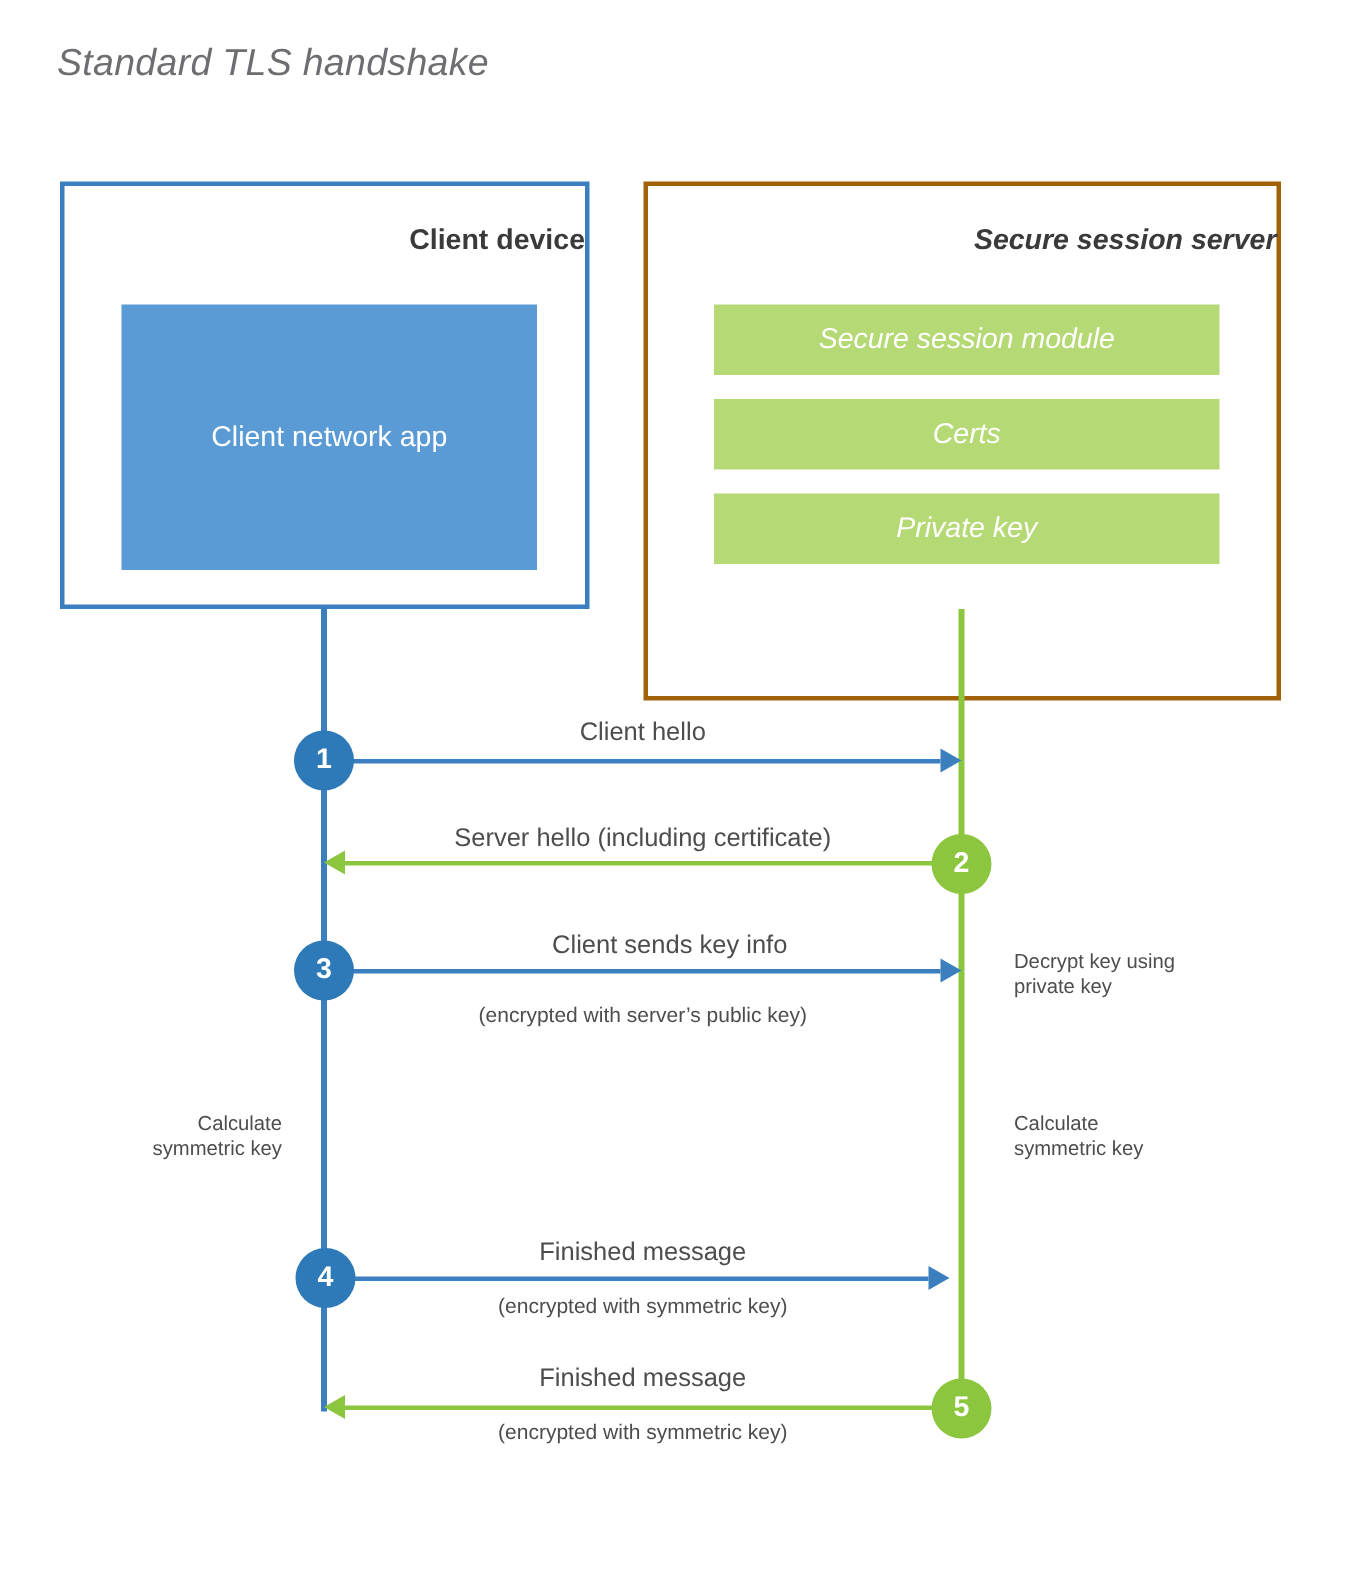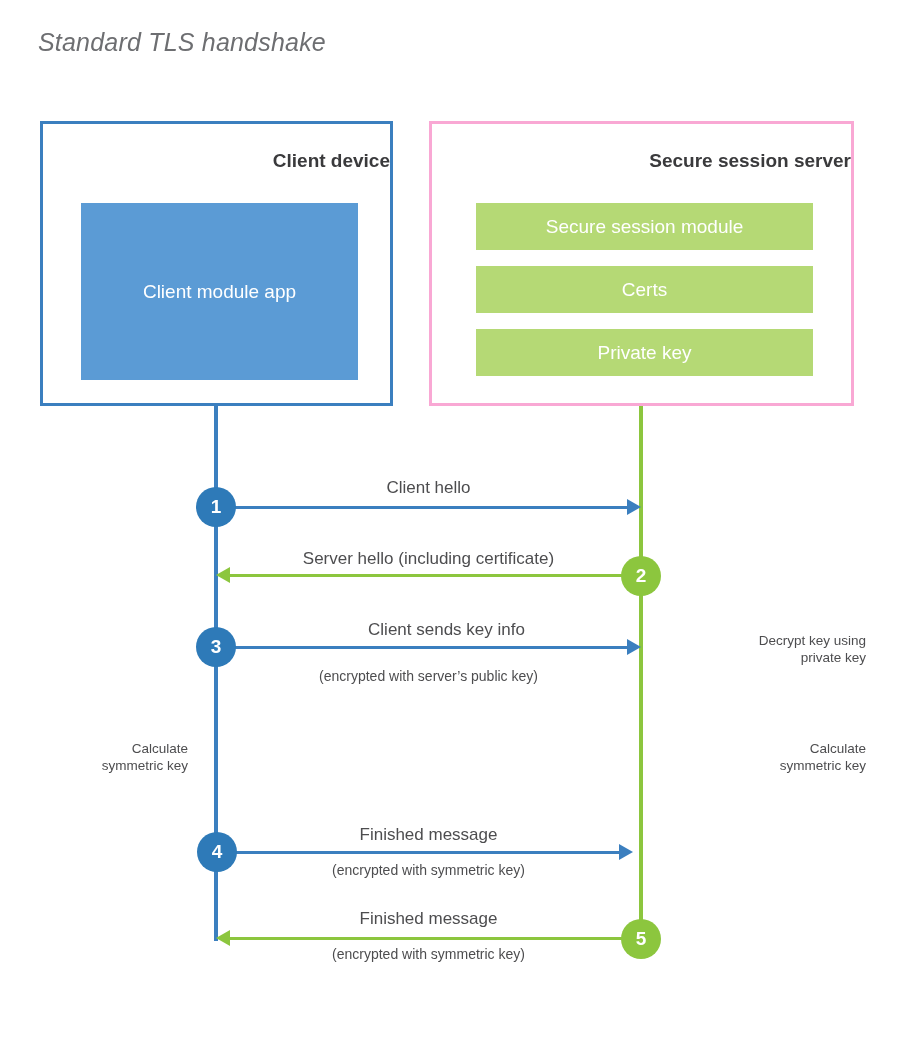--- a/index.html
+++ b/index.html
@@ -37,22 +37,23 @@
     background: #ffffff;
     box-sizing: border-box;
   }
   #client-box {
     left: 40px; top: 121px;
     width: 353px; height: 285px;
     border: 3px solid #3b7fbf;
   }
   #server-box {
     left: 429px; top: 121px;
-    width: 425px; height: 285px;
-    border: 3px solid #f9a8d4;
+    width: 425px; height: 346px;
+    border: 3px solid #a16207;
+    font-style: italic;
   }
   .party-title {
     position: absolute;
     left: 0; right: 0;
     top: 26px;
     text-align: right;
     font-size: 19px;
     font-weight: bold;
     color: #3a3a3c;
   }
@@ -147,32 +148,32 @@
   .msg-sub {
     font-size: 14px;
   }
   .side-note {
     position: absolute;
     font-size: 13.5px;
     color: #4d4d4f;
     line-height: 1.28;
   }
   .side-note.right-align { text-align: right; }
-  .side-note.left-align { text-align: right; }
+  .side-note.left-align { text-align: left; }
 </style>
 </head>
 <body>
 
 <div id="diagram-root">
 
   <div class="page-title">Standard TLS handshake</div>
 
   <div class="party-box" id="client-box">
     <div class="party-title">Client device</div>
-    <div class="inner-block" id="client-app-block">Client module app</div>
+    <div class="inner-block" id="client-app-block">Client network app</div>
   </div>
 
   <div class="party-box" id="server-box">
     <div class="party-title">Secure session server</div>
     <div class="inner-block server-bar" id="server-bar-0">Secure session module</div>
     <div class="inner-block server-bar" id="server-bar-1">Certs</div>
     <div class="inner-block server-bar" id="server-bar-2">Private key</div>
   </div>
 
   <div class="lifeline" id="client-lifeline"></div>

